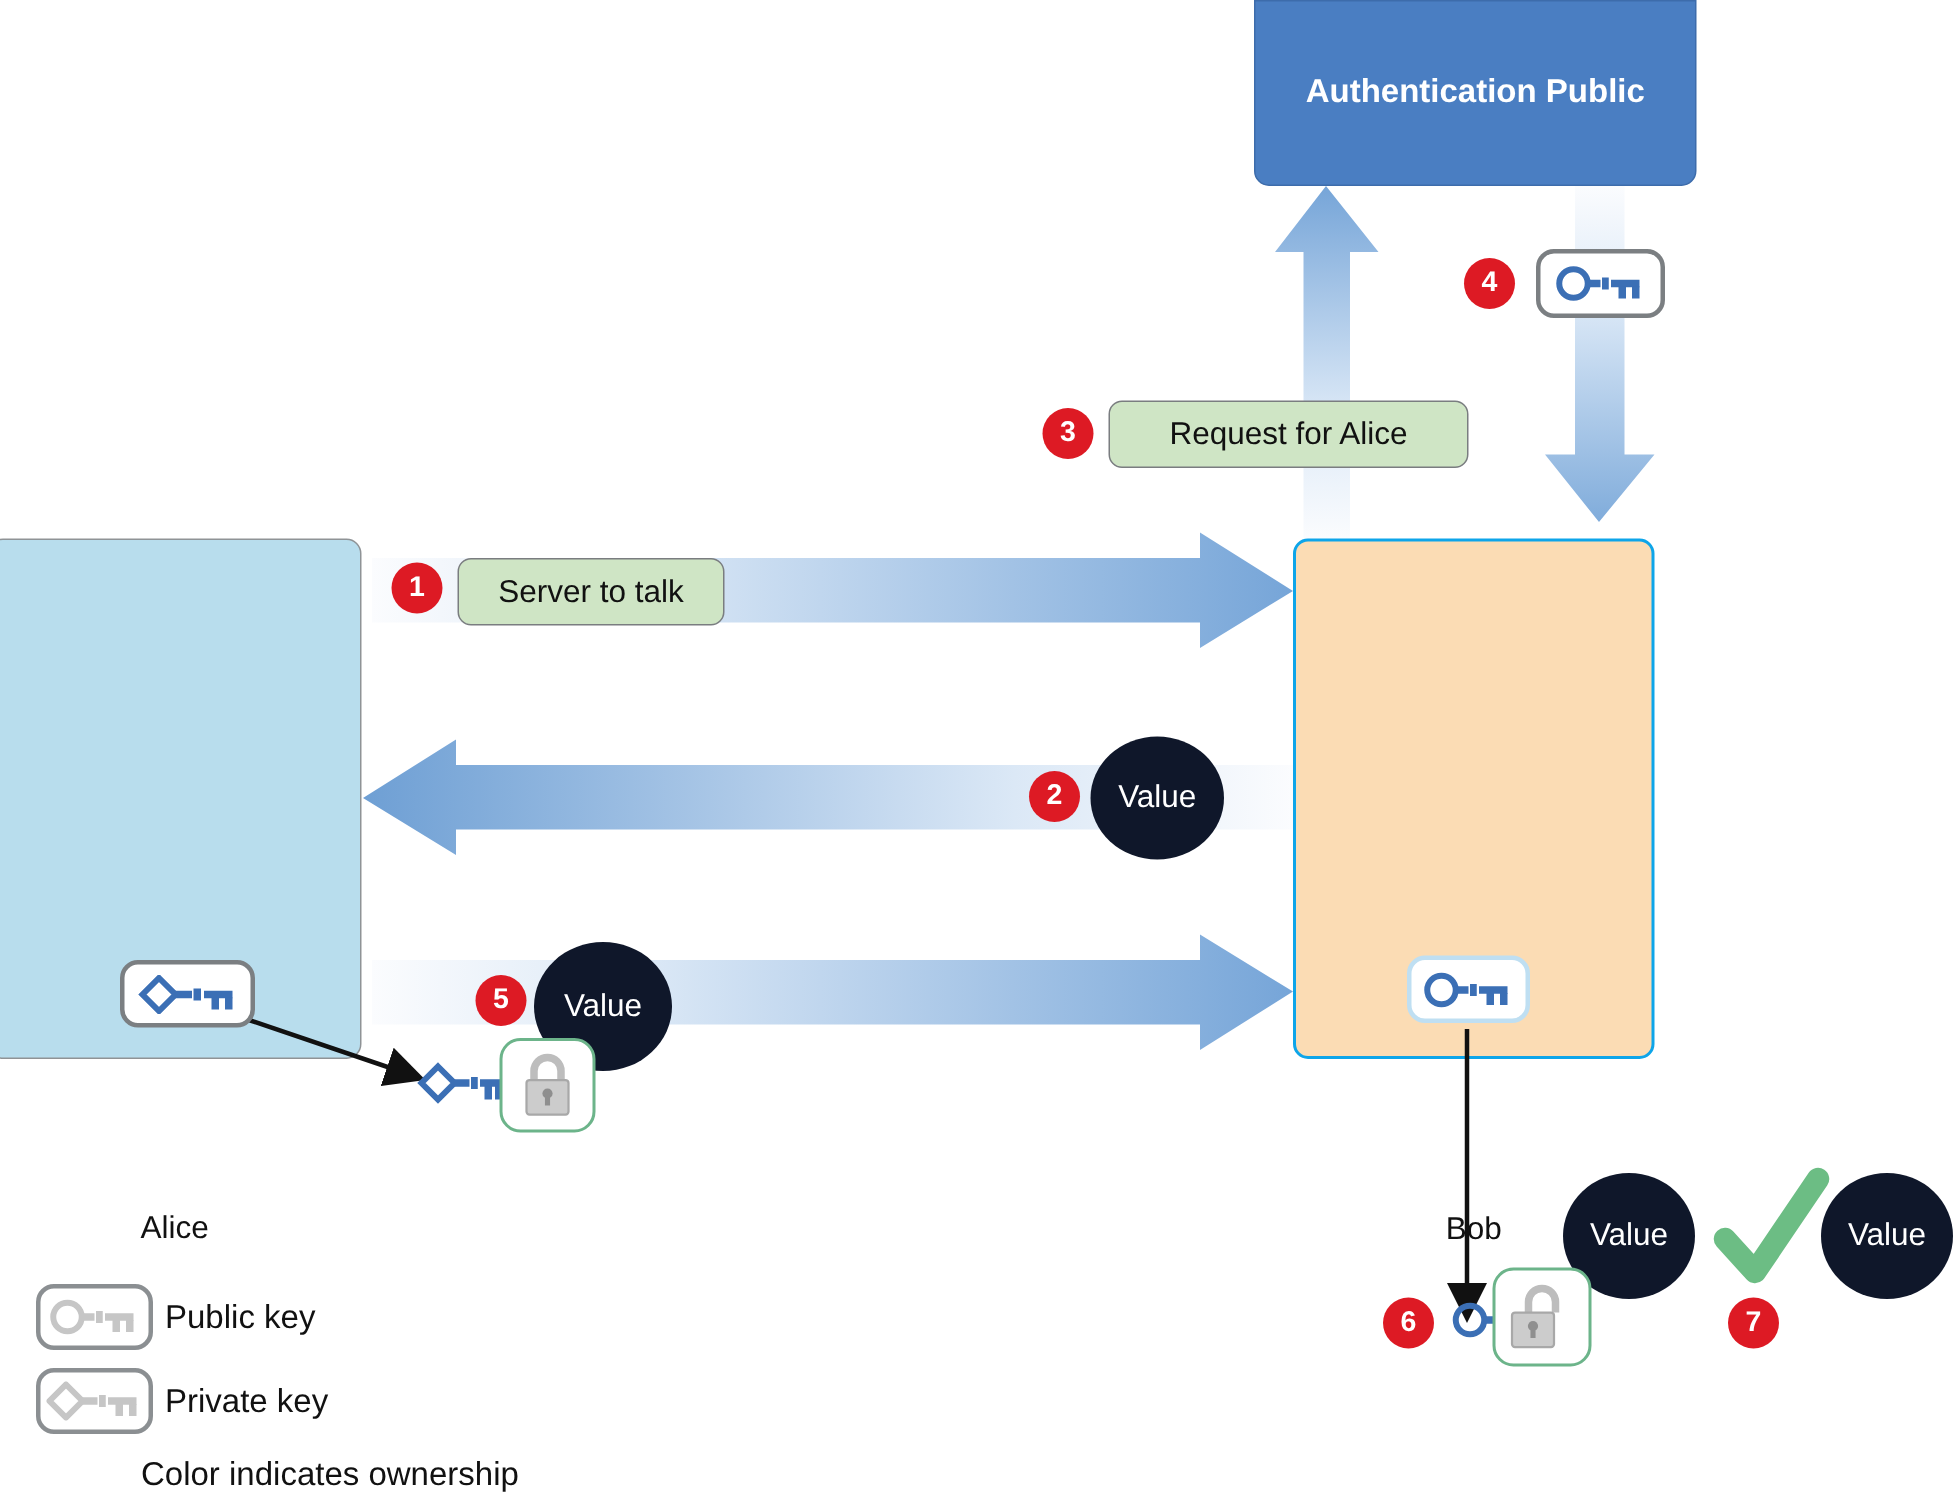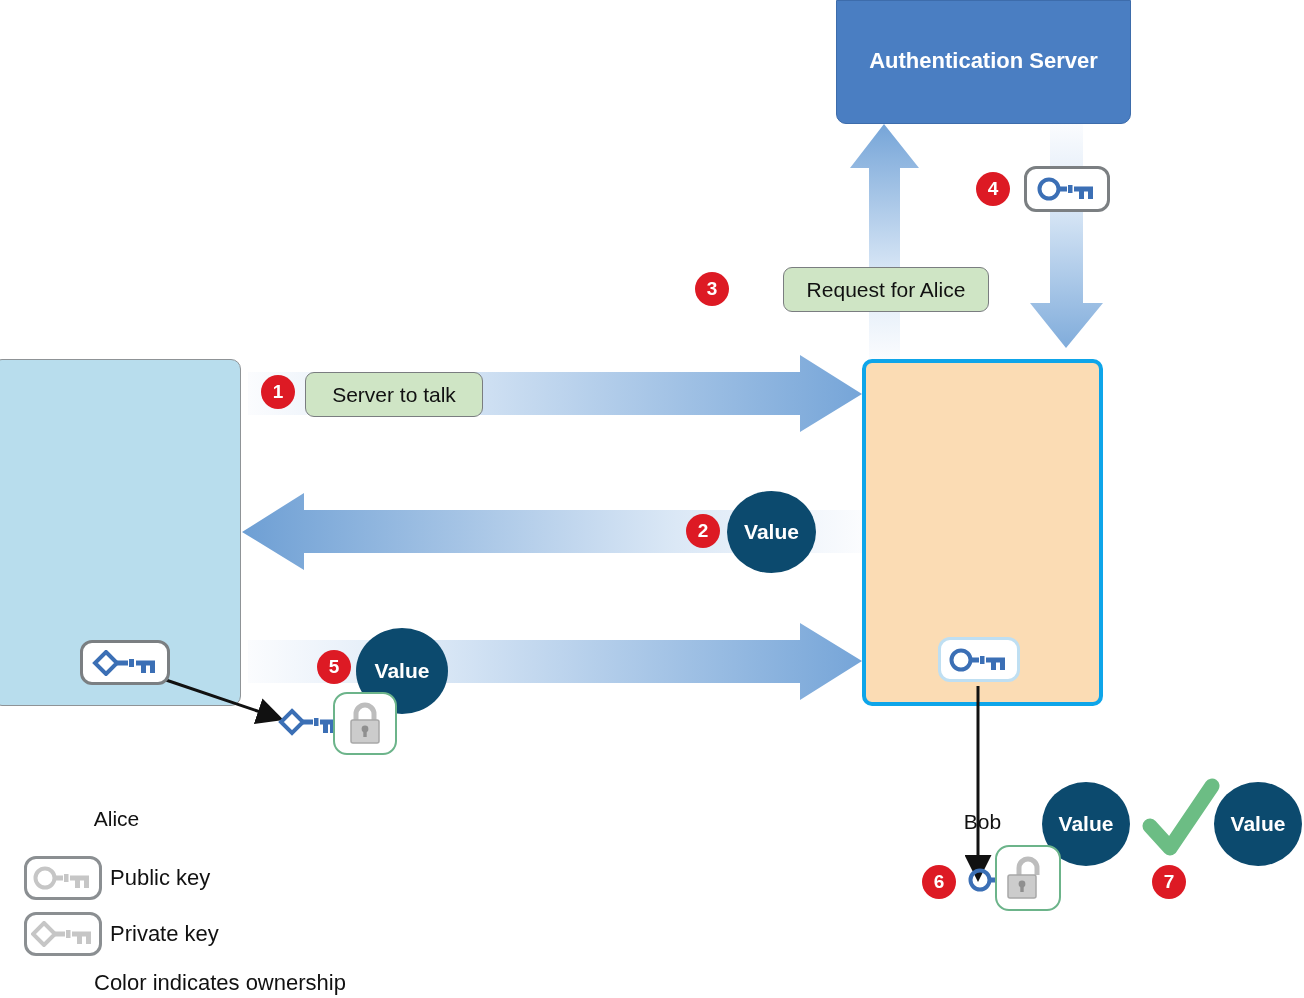--- a/index.html
+++ b/index.html
@@ -15,50 +15,50 @@
   #auth-server{left:836px;top:0px;width:295px;height:124px;
         background:#4a7ec2;border:1px solid #3d6cab;
         border-top-left-radius:0;border-top-right-radius:0;}
   #auth-server .ename{top:47px;color:#ffffff;font-weight:bold;font-size:22px;}
 
   #alice-box{left:-8px;top:359px;width:249px;height:347px;
         background:#b8dded;border:1px solid #8f9396;}
   #alice-box .ename{top:447px;}
 
   #bob-box{left:862px;top:359px;width:241px;height:347px;
-        background:#fbdcb4;border:4px solid #0ea5e9;}
+        background:#fbdcb4;border:2px solid #0ea5e9;}
   #bob-box .ename{top:447px;}
 
   
   #arrow-layer{position:absolute;left:0;top:0;width:1304px;height:998px;
         pointer-events:none;}
 
   
   .msg-label{position:absolute;box-sizing:border-box;background:#cfe5c5;
         border:1.5px solid #7a7d80;border-radius:9px;
         display:flex;align-items:center;justify-content:center;
         font-size:21px;color:#111;padding:0 12px;white-space:nowrap;}
   #label-request-to-talk{left:305px;top:372px;width:178px;height:45px;}
-  #label-request-for-alice{left:739px;top:267px;width:206px;height:45px;margin-left:44px;}
+  #label-request-for-alice{left:739px;top:267px;width:240px;height:45px;}
 
   
   .step{position:absolute;width:34px;height:34px;border-radius:50%;
         background:#dd1a24;color:#fff;font-weight:bold;font-size:19px;
         display:flex;align-items:center;justify-content:center;}
   #step-1{left:261px;top:375px;}
   #step-2{left:686px;top:514px;}
   #step-3{left:695px;top:272px;}
   #step-4{left:976px;top:172px;}
   #step-5{left:317px;top:650px;}
   #step-6{left:922px;top:865px;}
   #step-7{left:1152px;top:865px;}
 
   
-  .value-circle{position:absolute;border-radius:50%;background:#0c4a6e;
-        color:#fff;font-weight:bold;font-size:21px;
+  .value-circle{position:absolute;border-radius:50%;background:#0f172a;
+        color:#fff;font-weight:normal;font-size:21px;
         display:flex;align-items:center;justify-content:center;}
   #value-2{left:727px;top:491px;width:89px;height:82px;}
   #value-5{left:356px;top:628px;width:92px;height:86px;}
   #value-6{left:1042px;top:782px;width:88px;height:84px;}
   #value-7{left:1214px;top:782px;width:88px;height:84px;}
 
   
   .chip{position:absolute;box-sizing:border-box;background:#ffffff;
         border-radius:12px;display:flex;align-items:center;justify-content:center;}
   .chip.framed{border:3px solid #7b7f82;}
@@ -136,21 +136,21 @@
     <g>
       <polygon points="869,360 900,360 900,168 919,168 884,124 850,168 869,168" fill="url(#gradUp)"></polygon>
     </g>
 
     <g>
       <polygon points="1050,124 1083,124 1083,303 1103,303 1066,348 1030,303 1050,303" fill="url(#gradDown)"></polygon>
     </g>
   </svg>
 
   <div class="entity" id="auth-server">
-    <div class="ename">Authentication Server</div>
+    <div class="ename">Authentication Public</div>
   </div>
 
   <div class="entity" id="alice-box">
     <div class="ename">Alice</div>
   </div>
 
   <div class="entity" id="bob-box">
     <div class="ename">Bob</div>
   </div>
 

